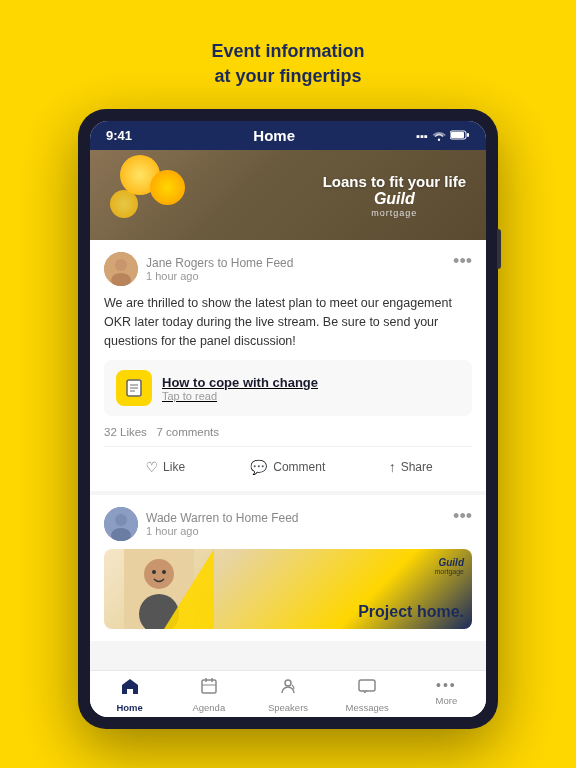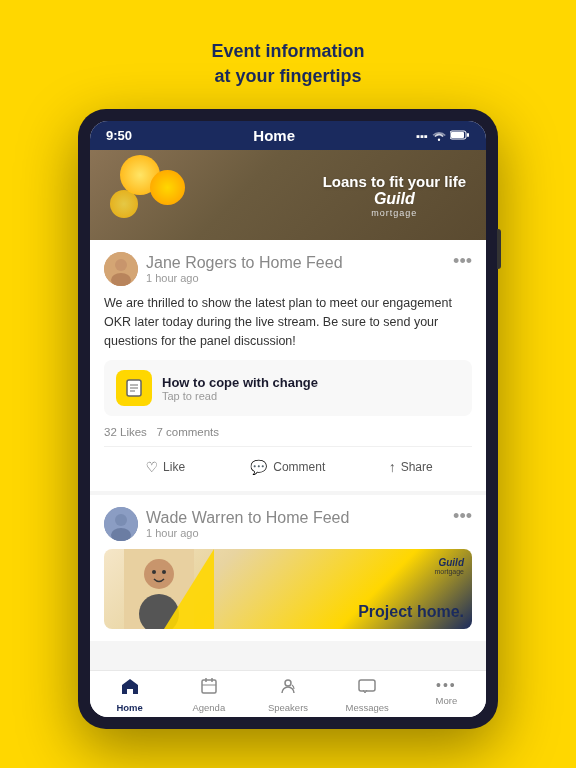--- a/index.html
+++ b/index.html
@@ -121,35 +121,36 @@
       align-items: center;
       justify-content: center;
     }
     .avatar-jane {
       background: linear-gradient(135deg, #d4a574, #c8956c);
     }
     .avatar-wade {
       background: linear-gradient(135deg, #8B9DC3, #6B7DA3);
     }
     .avatar svg { width: 34px; height: 34px; }
-    .post-author-name { font-size: 16px; font-weight: 600; color: #1a1a2e; }
+    .post-author-name { font-size: 12px; font-weight: 600; color: #1a1a2e; }
     .post-author-name span { color: #888; font-weight: 400; }
     .post-timestamp { font-size: 11px; color: #999; }
     .post-more { color: #999; font-size: 18px; cursor: pointer; line-height: 1; }
 
     .post-body { font-size: 12.5px; color: #333; line-height: 1.5; margin-bottom: 10px; }
 
     .post-attachment {
       background: #f8f8f8;
       border-radius: 8px;
       padding: 10px 12px;
       display: flex;
       align-items: center;
       gap: 10px;
       margin-bottom: 10px;
+      text-decoration: underline;
     }
     .attachment-icon {
       width: 36px;
       height: 36px;
       background: #FFD700;
       border-radius: 8px;
       display: flex;
       align-items: center;
       justify-content: center;
       flex-shrink: 0;
@@ -249,21 +250,21 @@
       <span>at your fingertips</span>
     </h1>
   </div>
 
   <div class="tablet-frame">
     <div class="tablet-btn-right"></div>
 
     <div class="tablet-screen">
 
       <div class="status-bar">
-        <span class="status-bar-time">9:50</span>
+        <span class="status-bar-time">9:41</span>
         <span class="status-bar-title">Home</span>
         <div class="status-icons">
           <span>▪▪▪</span>
           <span>
             <svg width="14" height="12" viewBox="0 0 14 12" fill="white">
               <path d="M7 9.5a1.2 1.2 0 110 2.4A1.2 1.2 0 017 9.5z"></path>
               <path d="M7 6.5c1.4 0 2.7.6 3.6 1.5l1.1-1.1A7 7 0 007 4.5a7 7 0 00-4.7 2.4L3.4 8a4.9 4.9 0 013.6-1.5z" opacity=".8"></path>
               <path d="M7 3A9.8 9.8 0 00.6 5.7l1.1 1.1A8.1 8.1 0 017 4.7c2.2 0 4.2.9 5.7 2.4l1.1-1.1A9.8 9.8 0 007 3z" opacity=".5"></path>
             </svg>
           </span>

